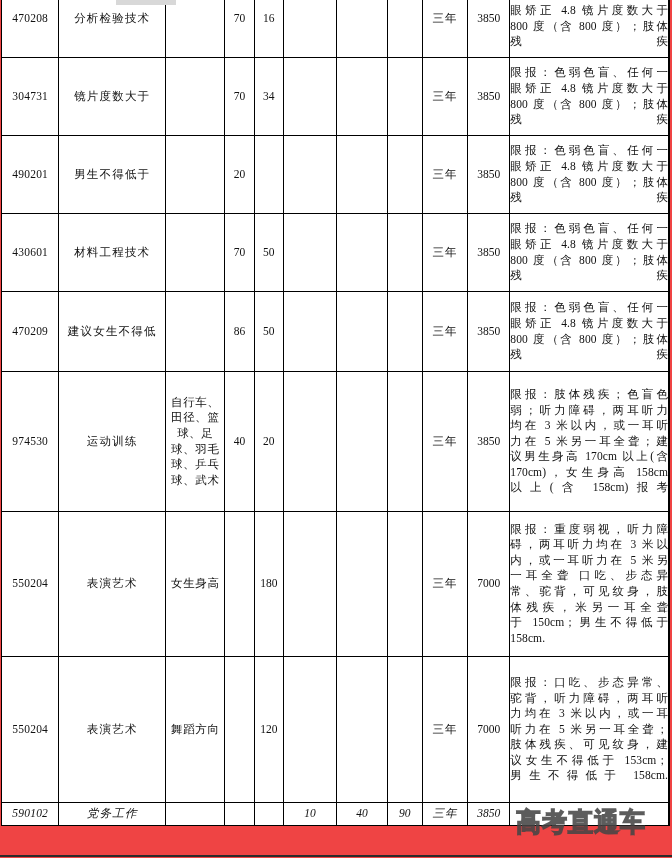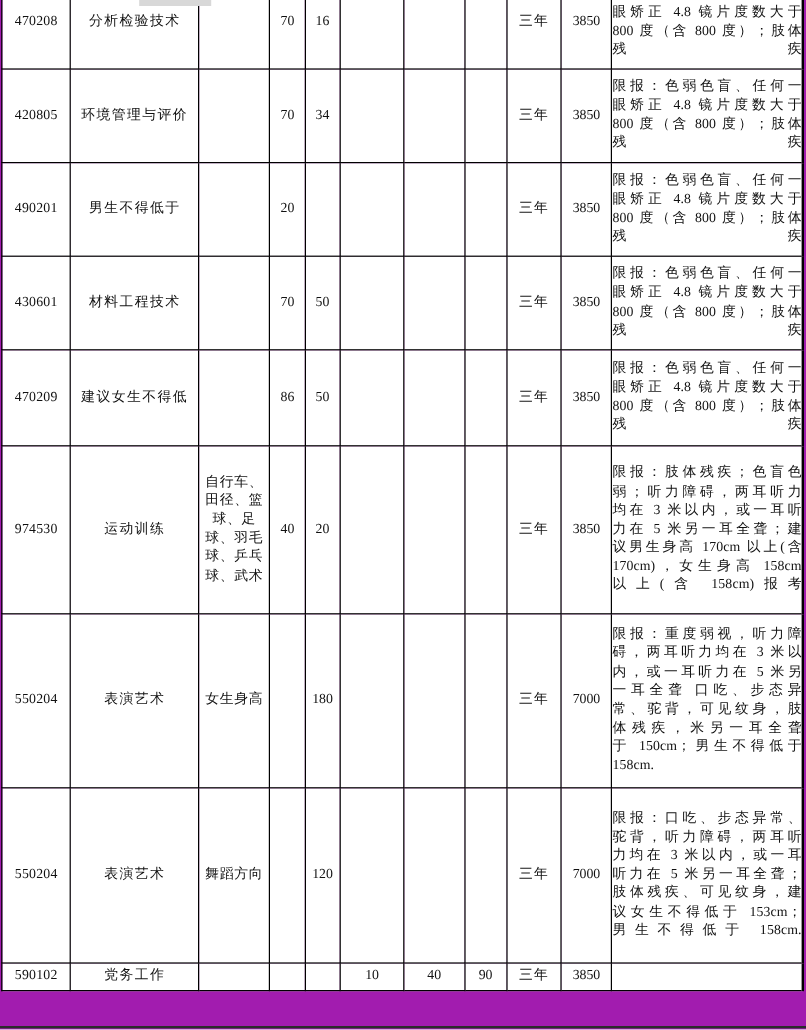--- a/index.html
+++ b/index.html
@@ -14,21 +14,21 @@
     overflow: hidden;
     font-family: "Liberation Serif", "DejaVu Serif", serif;
     color: #111111;
     position: relative;
   }
 
   #sheet {
     position: relative;
     width: 672px;
     height: 858px;
-    background: #a21caf;
+    background: #ef4444;
     overflow: hidden;
   }
 
   table.plan {
     border-collapse: collapse;
     table-layout: fixed;
     width: 669px;
     margin-left: 1px;
     margin-top: -21px;   
   }
@@ -72,21 +72,21 @@
     line-height: 1.62;
     padding: 4px 6px 4px 7px;
     letter-spacing: .1px;
     border-right-width: 2px;
   }
   td.limit .ln { display: block; white-space: nowrap; text-align: center; }
 
   
   table.plan tr td:last-child { border-right: 2px solid #000; }
 
-  tr.r-short td { height: 22px; }
+  tr.r-short td { height: 22px; font-style: italic; }
 
   
   #watermark {
     position: absolute;
     left: 516px;
     top: 806px;
     width: 150px;
     height: 30px;
     pointer-events: none;
     user-select: none;
@@ -152,22 +152,22 @@
           <td class="years">三年</td>
           <td class="fee">3850</td>
           <td class="limit">
             <span class="ln">限报：色弱色盲、任何一</span>
             <span class="ln">眼矫正 4.8 镜片度数大于</span>
             <span class="ln">800 度（含 800 度）；肢体</span>
             <span class="ln">残疾</span>
           </td>
         </tr>
         <tr style="height: 78px;">
-          <td class="code">420805</td>
-          <td class="major">环境管理与评价</td>
+          <td class="code">304731</td>
+          <td class="major">镜片度数大于</td>
           <td class="dir"></td>
           <td class="num">70</td>
           <td class="num">34</td>
           <td class="num"></td>
           <td class="num"></td>
           <td class="num"></td>
           <td class="years">三年</td>
           <td class="fee">3850</td>
           <td class="limit">
             <span class="ln">限报：色弱色盲、任何一</span>
@@ -303,15 +303,18 @@
           <td class="num">10</td>
           <td class="num">40</td>
           <td class="num">90</td>
           <td class="years">三年</td>
           <td class="fee">3850</td>
           <td class="limit"></td>
         </tr>
       </tbody>
   </table>
 
+  <div id="watermark">
+    <span>高考直通车</span>
+  </div>
 
   <div id="bottom-rule"></div>
 </div>
 
 </body></html>

